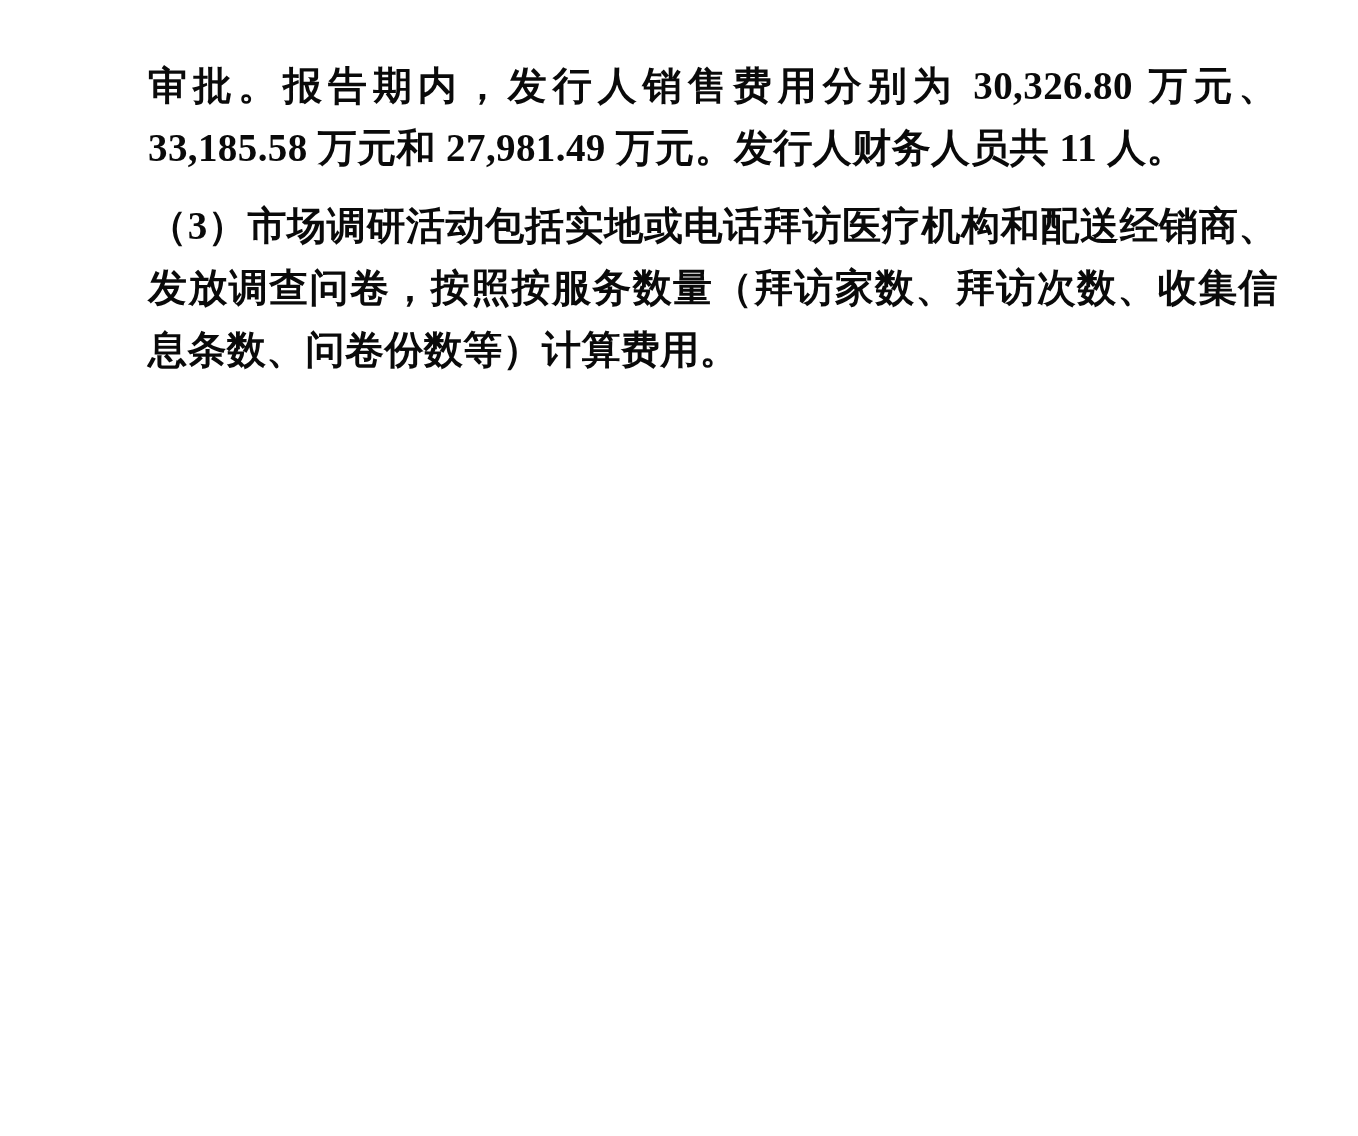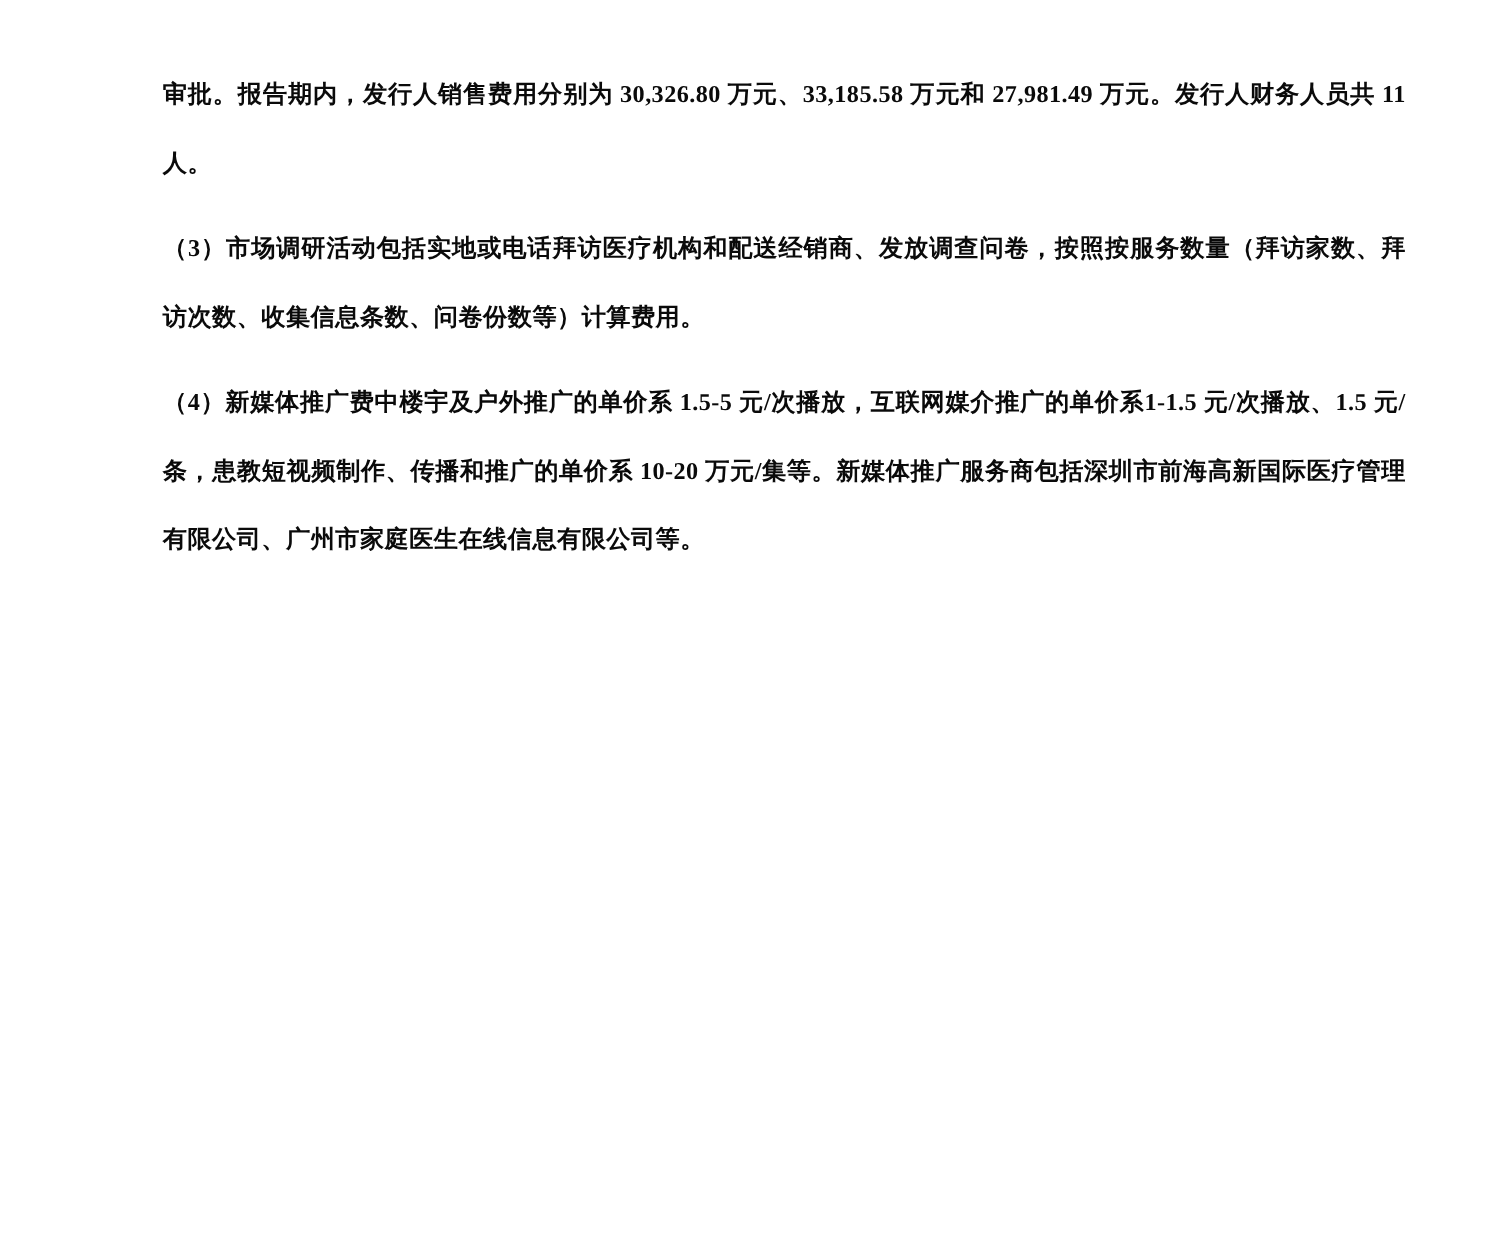--- a/index.html
+++ b/index.html
@@ -16,21 +16,21 @@
   }
   .page {
     position: relative;
     width: 1358px;
     height: 1136px;
     background: #ffffff;
     box-sizing: border-box;
     padding: 55px 80px 0 148px;
   }
   .doc-body {
-    font-size: 22px;
+    font-size: 39px;
     line-height: 62px;
     letter-spacing: 0.4px;
     color: #0a0a0a;
     font-weight: 600;
     text-align: justify;
     text-justify: inter-ideograph;
   }
   p.para {
     margin: 0 0 16px 0;
     text-indent: 0;
@@ -49,15 +49,14 @@
   }
 </style>
 </head>
 <body>
 
 <div class="page">
   <div class="left-edge"></div>
   <div class="doc-body">
     <p class="para">审批。报告期内，发行人销售费用分别为 30,326.80 万元、33,185.58 万元和 27,981.49 万元。发行人财务人员共 11 人。</p>
     <p class="para indent">（3）市场调研活动包括实地或电话拜访医疗机构和配送经销商、发放调查问卷，按照按服务数量（拜访家数、拜访次数、收集信息条数、问卷份数等）计算费用。</p>
-    <p class="para indent">（4）新媒体推广费中楼宇及户外推广的单价系 1.5-5 元/次播放，互联网媒介推广的单价系1-1.5 元/次播放、1.5 元/条，患教短视频制作、传播和推广的单价系 10-20 万元/集等。新媒体推广服务商包括深圳市前海高新国际医疗管理有限公司、广州市家庭医生在线信息有限公司等。</p>
   </div>
 </div>
 
 </body></html>

